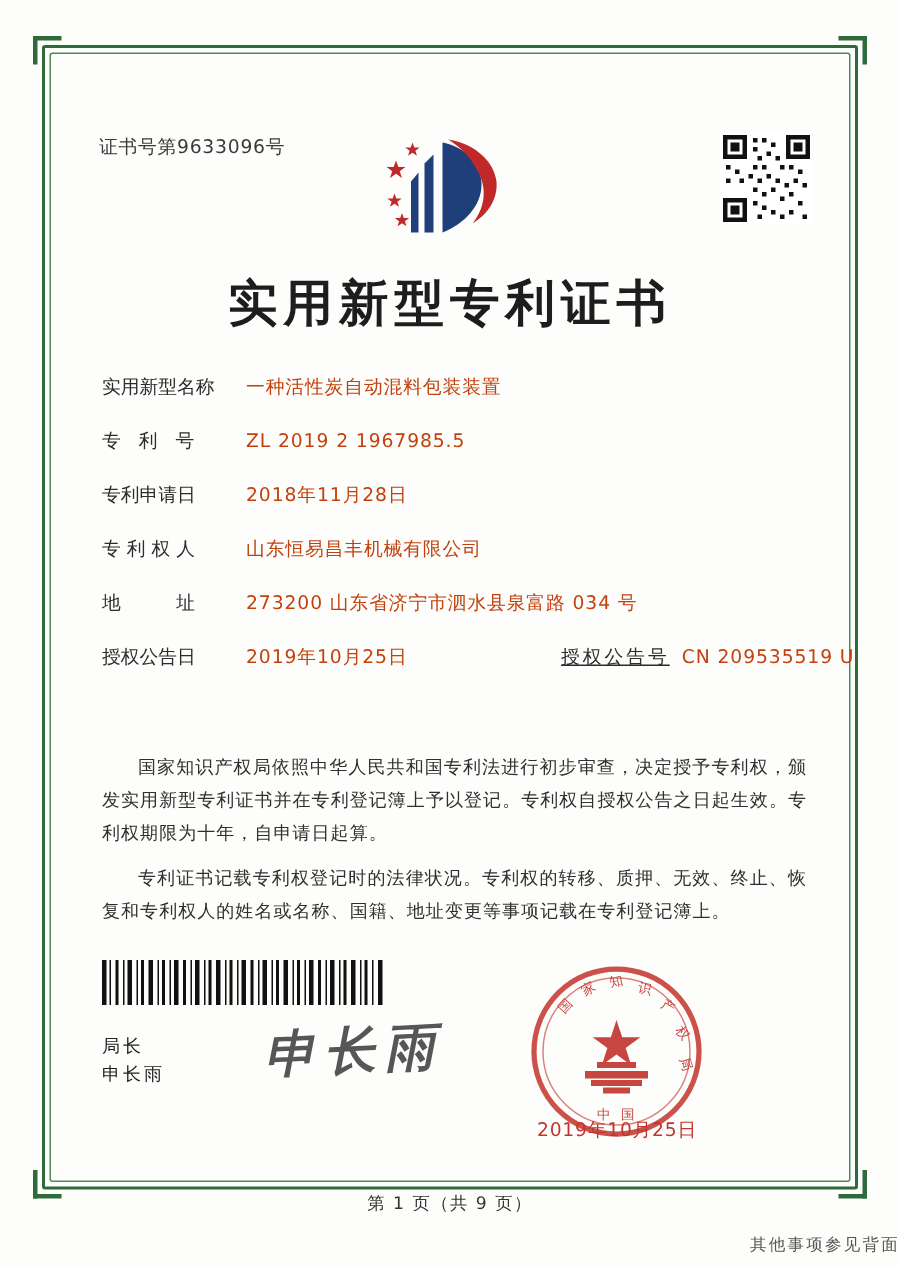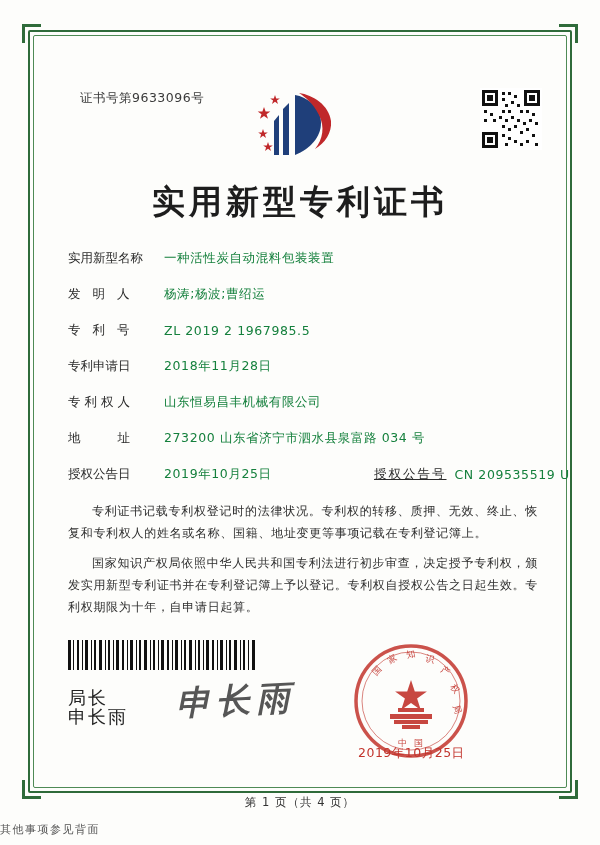--- a/index.html
+++ b/index.html
@@ -45,21 +45,21 @@
     height: 16px;
     border: 0 solid #2f6b3a;
   }
   .corner.tl { left: 22px; top: 24px; border-left-width: 3px; border-top-width: 3px; }
   .corner.tr { right: 22px; top: 24px; border-right-width: 3px; border-top-width: 3px; }
   .corner.bl { left: 22px; bottom: 46px; border-left-width: 3px; border-bottom-width: 3px; }
   .corner.br { right: 22px; bottom: 46px; border-right-width: 3px; border-bottom-width: 3px; }
 
   .cert-number {
     position: absolute;
-    left: 80px;
+    left: 66px;
     top: 90px;
     font-size: 12.5px;
     letter-spacing: 0.5px;
     color: #3a3a3a;
     font-family: "DejaVu Sans", sans-serif;
   }
 
   
   .logo {
     position: absolute;
@@ -95,38 +95,38 @@
   }
 
   .fields {
     position: absolute;
     left: 68px;
     top: 250px;
     right: 60px;
   }
   .field-row {
     display: flex;
-    align-items: center;
+    align-items: flex-start;
     margin-bottom: 19px;
     font-size: 12.5px;
     color: #2b2b2b;
   }
   .field-label {
     width: 96px;
     flex: 0 0 96px;
     letter-spacing: 4px;
     color: #2b2b2b;
   }
   .field-label.wide {
     letter-spacing: 0px;
   }
   .field-value {
     flex: 1 1 auto;
     letter-spacing: 0.6px;
-    color: #15803d;
+    color: #c2410c;
   }
   .field-row.two-col .field-value {
     flex: 0 0 auto;
     width: 210px;
   }
   .field-label2 {
     flex: 0 0 auto;
     letter-spacing: 2px;
     margin-right: 8px;
     text-decoration: underline;
@@ -155,21 +155,21 @@
     top: 640px;
     width: 190px;
     height: 30px;
   }
   .barcode svg { display: block; }
 
   .signature-block {
     position: absolute;
     left: 68px;
     top: 688px;
-    font-size: 18px;
+    font-size: 12px;
     line-height: 19px;
     letter-spacing: 2px;
     color: #222;
   }
   .handwriting {
     position: absolute;
     left: 176px;
     top: 678px;
     font-size: 34px;
     font-family: "DejaVu Serif", "Liberation Serif", serif;
@@ -208,21 +208,21 @@
     text-align: center;
     font-size: 11.5px;
     color: #333;
     letter-spacing: 1px;
   }
   .footer-note {
     position: absolute;
     left: 0;
     right: 0;
     top: 822px;
-    text-align: left;
+    text-align: right;
     font-size: 11px;
     color: #555;
     letter-spacing: 1.5px;
   }
 </style>
 </head>
 <body>
 
 <div class="page">
 
@@ -306,24 +306,20 @@
   </div>
 
   <div class="title">实用新型专利证书</div>
 
   <div class="fields">
     <div class="field-row">
       <span class="field-label wide">实用新型名称</span>
       <span class="field-value">一种活性炭自动混料包装装置</span>
     </div>
     <div class="field-row">
-      <span class="field-label">发 明 人</span>
-      <span class="field-value">杨涛;杨波;曹绍运</span>
-    </div>
-    <div class="field-row">
       <span class="field-label">专 利 号</span>
       <span class="field-value">ZL 2019 2 1967985.5</span>
     </div>
     <div class="field-row">
       <span class="field-label wide">专利申请日</span>
       <span class="field-value">2018年11月28日</span>
     </div>
     <div class="field-row">
       <span class="field-label wide">专 利 权 人</span>
       <span class="field-value">山东恒易昌丰机械有限公司</span>
@@ -334,22 +330,22 @@
     </div>
     <div class="field-row two-col">
       <span class="field-label wide">授权公告日</span>
       <span class="field-value">2019年10月25日</span>
       <span class="field-label2">授权公告号</span>
       <span class="field-value">CN 209535519 U</span>
     </div>
   </div>
 
   <div class="paragraphs">
+    <p>国家知识产权局依照中华人民共和国专利法进行初步审查，决定授予专利权，颁发实用新型专利证书并在专利登记簿上予以登记。专利权自授权公告之日起生效。专利权期限为十年，自申请日起算。</p>
     <p>专利证书记载专利权登记时的法律状况。专利权的转移、质押、无效、终止、恢复和专利权人的姓名或名称、国籍、地址变更等事项记载在专利登记簿上。</p>
-    <p>国家知识产权局依照中华人民共和国专利法进行初步审查，决定授予专利权，颁发实用新型专利证书并在专利登记簿上予以登记。专利权自授权公告之日起生效。专利权期限为十年，自申请日起算。</p>
   </div>
 
   <div class="barcode">
     <svg width="190" height="30" viewBox="0 0 190 30">
       <g fill="#111111">
         <rect x="0" y="0" width="3" height="30"></rect>
           <rect x="5" y="0" width="1" height="30"></rect>
         <rect x="9" y="0" width="2" height="30"></rect>
           <rect x="14" y="0" width="1" height="30"></rect>
         <rect x="17" y="0" width="3" height="30"></rect>
@@ -421,16 +417,16 @@
         <text x="98" y="45" transform="rotate(52 98 45)">权</text>
         <text x="101" y="64" transform="rotate(72 101 64)">局</text>
         <text x="46" y="104" transform="rotate(0 46 104)">中</text>
         <text x="62" y="104" transform="rotate(0 62 104)">国</text>
       </g>
     </svg>
   </div>
 
   <div class="seal-date">2019年10月25日</div>
 
-  <div class="page-number">第 1 页（共 4 页）</div>
+  <div class="page-number">第 1 页（共 9 页）</div>
   <div class="footer-note">其他事项参见背面</div>
 
 </div>
 
 </body></html>

